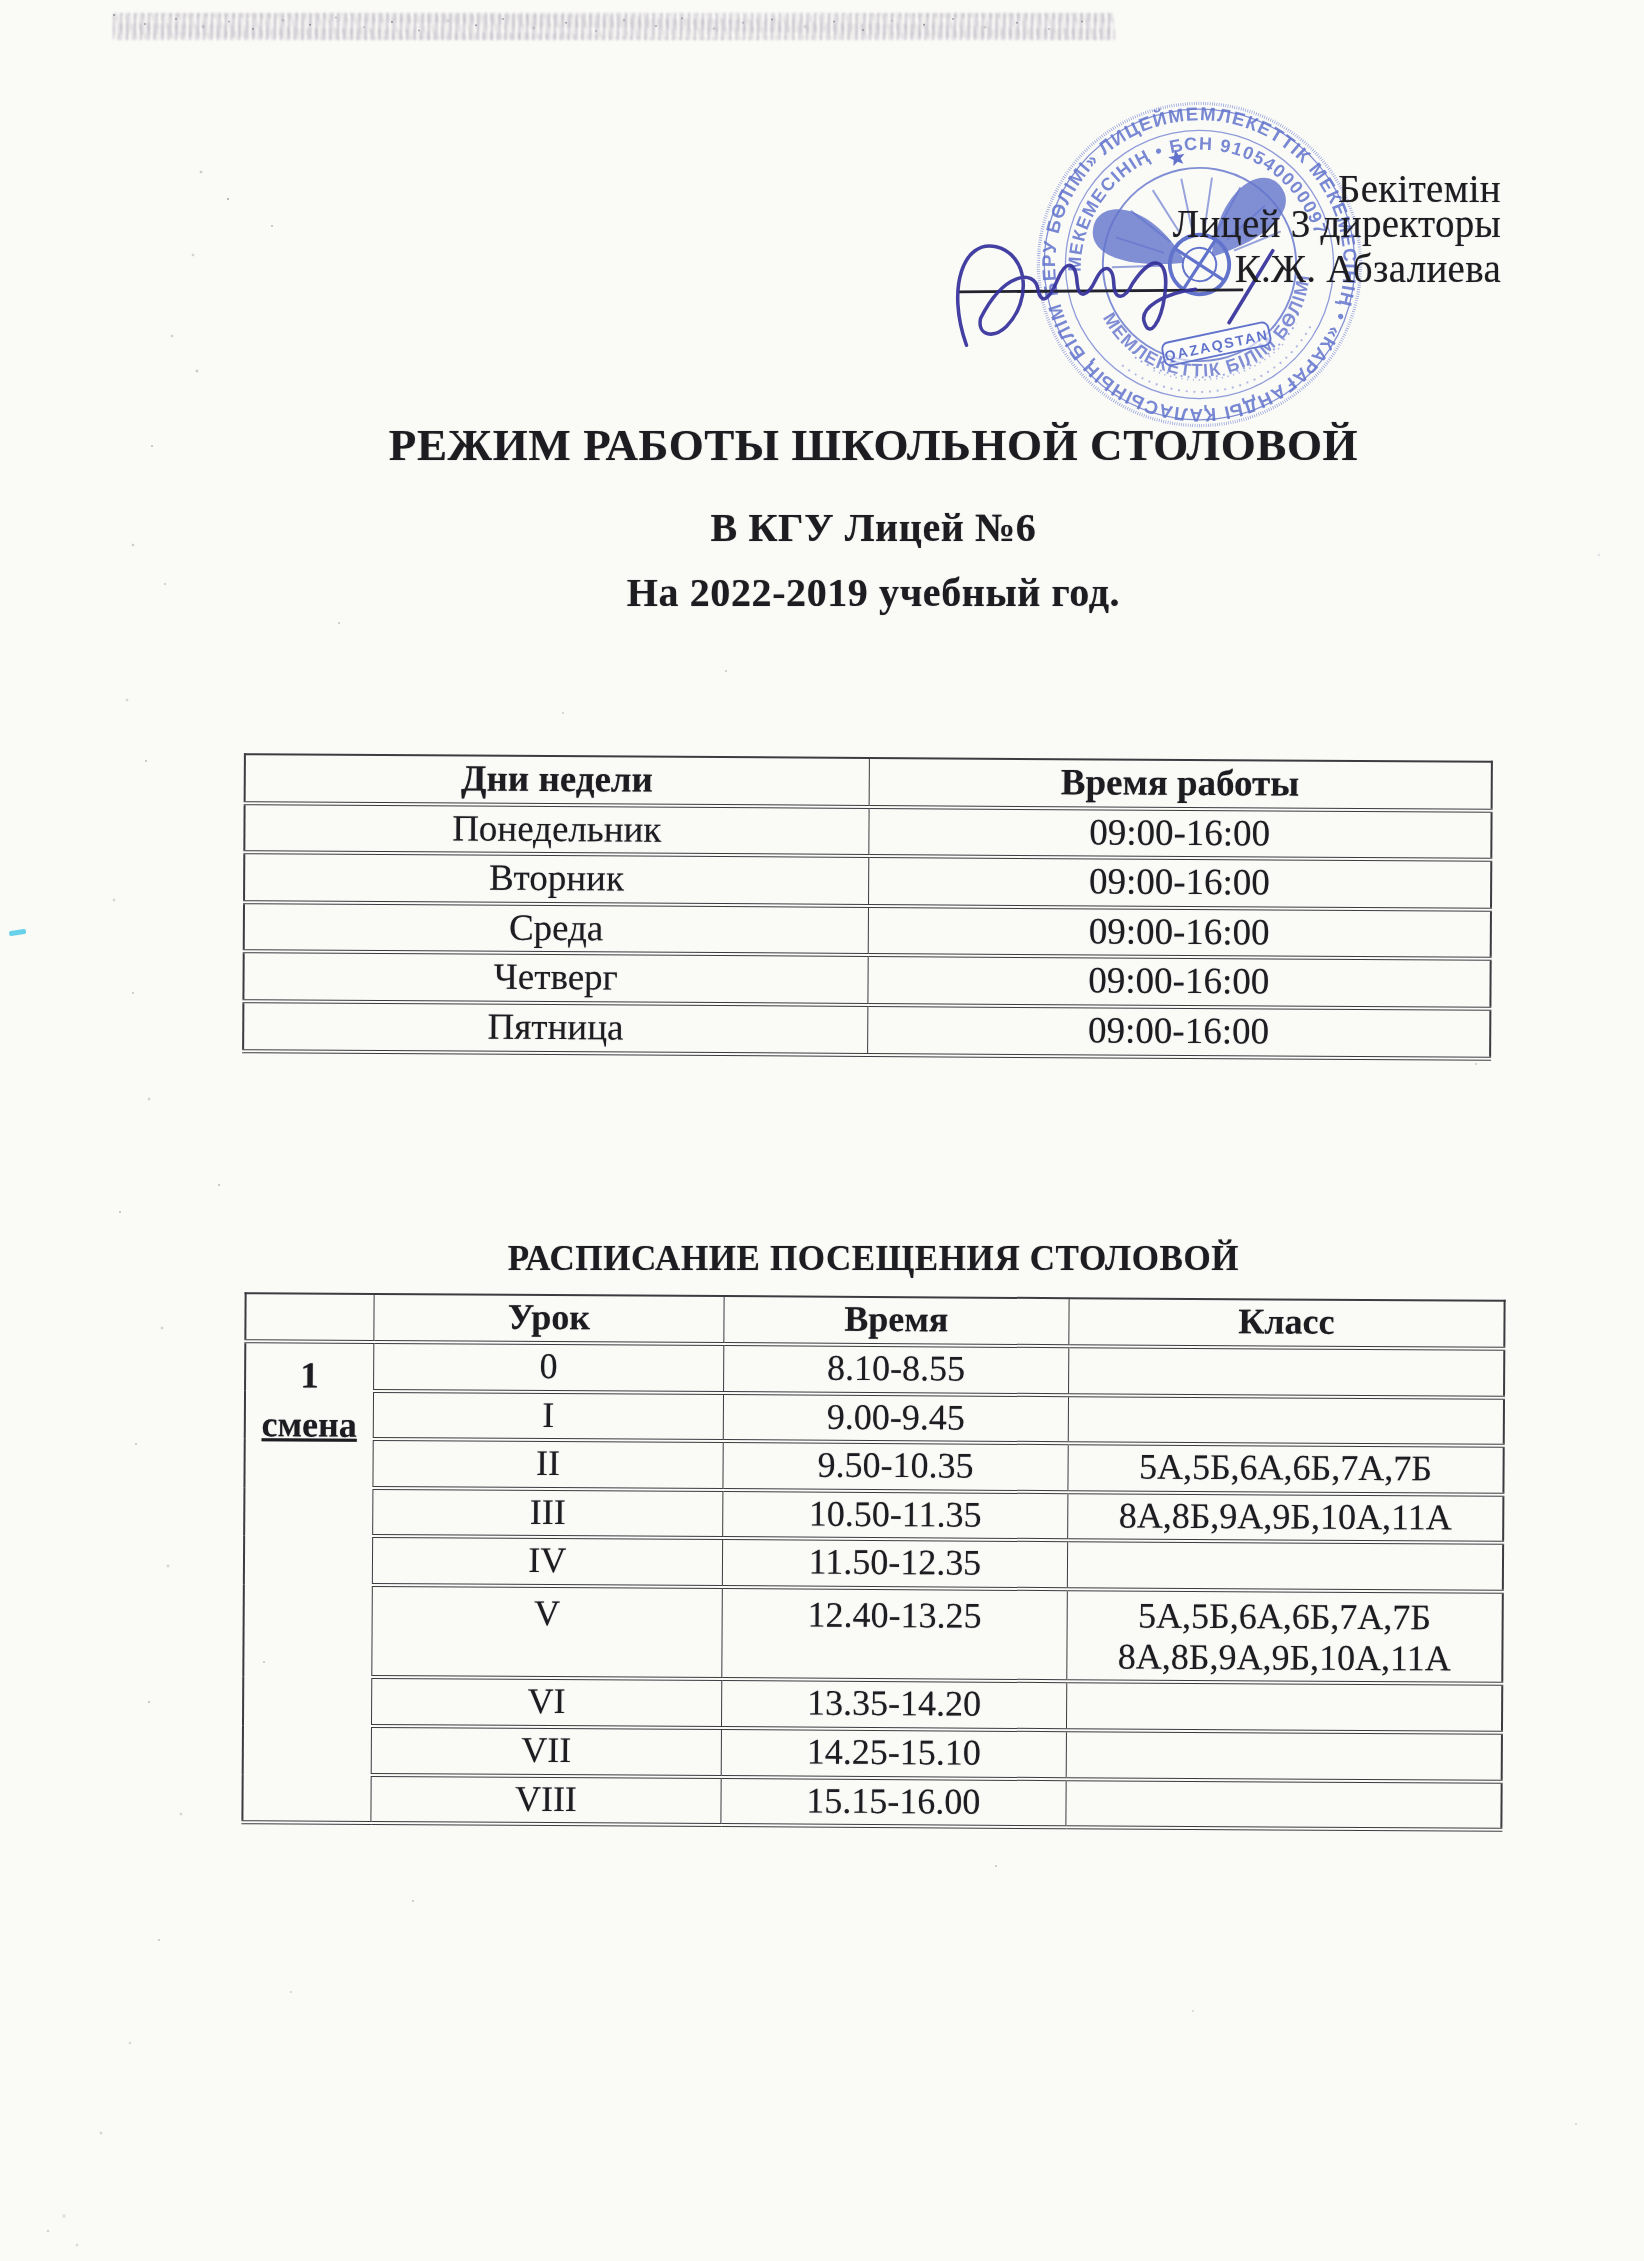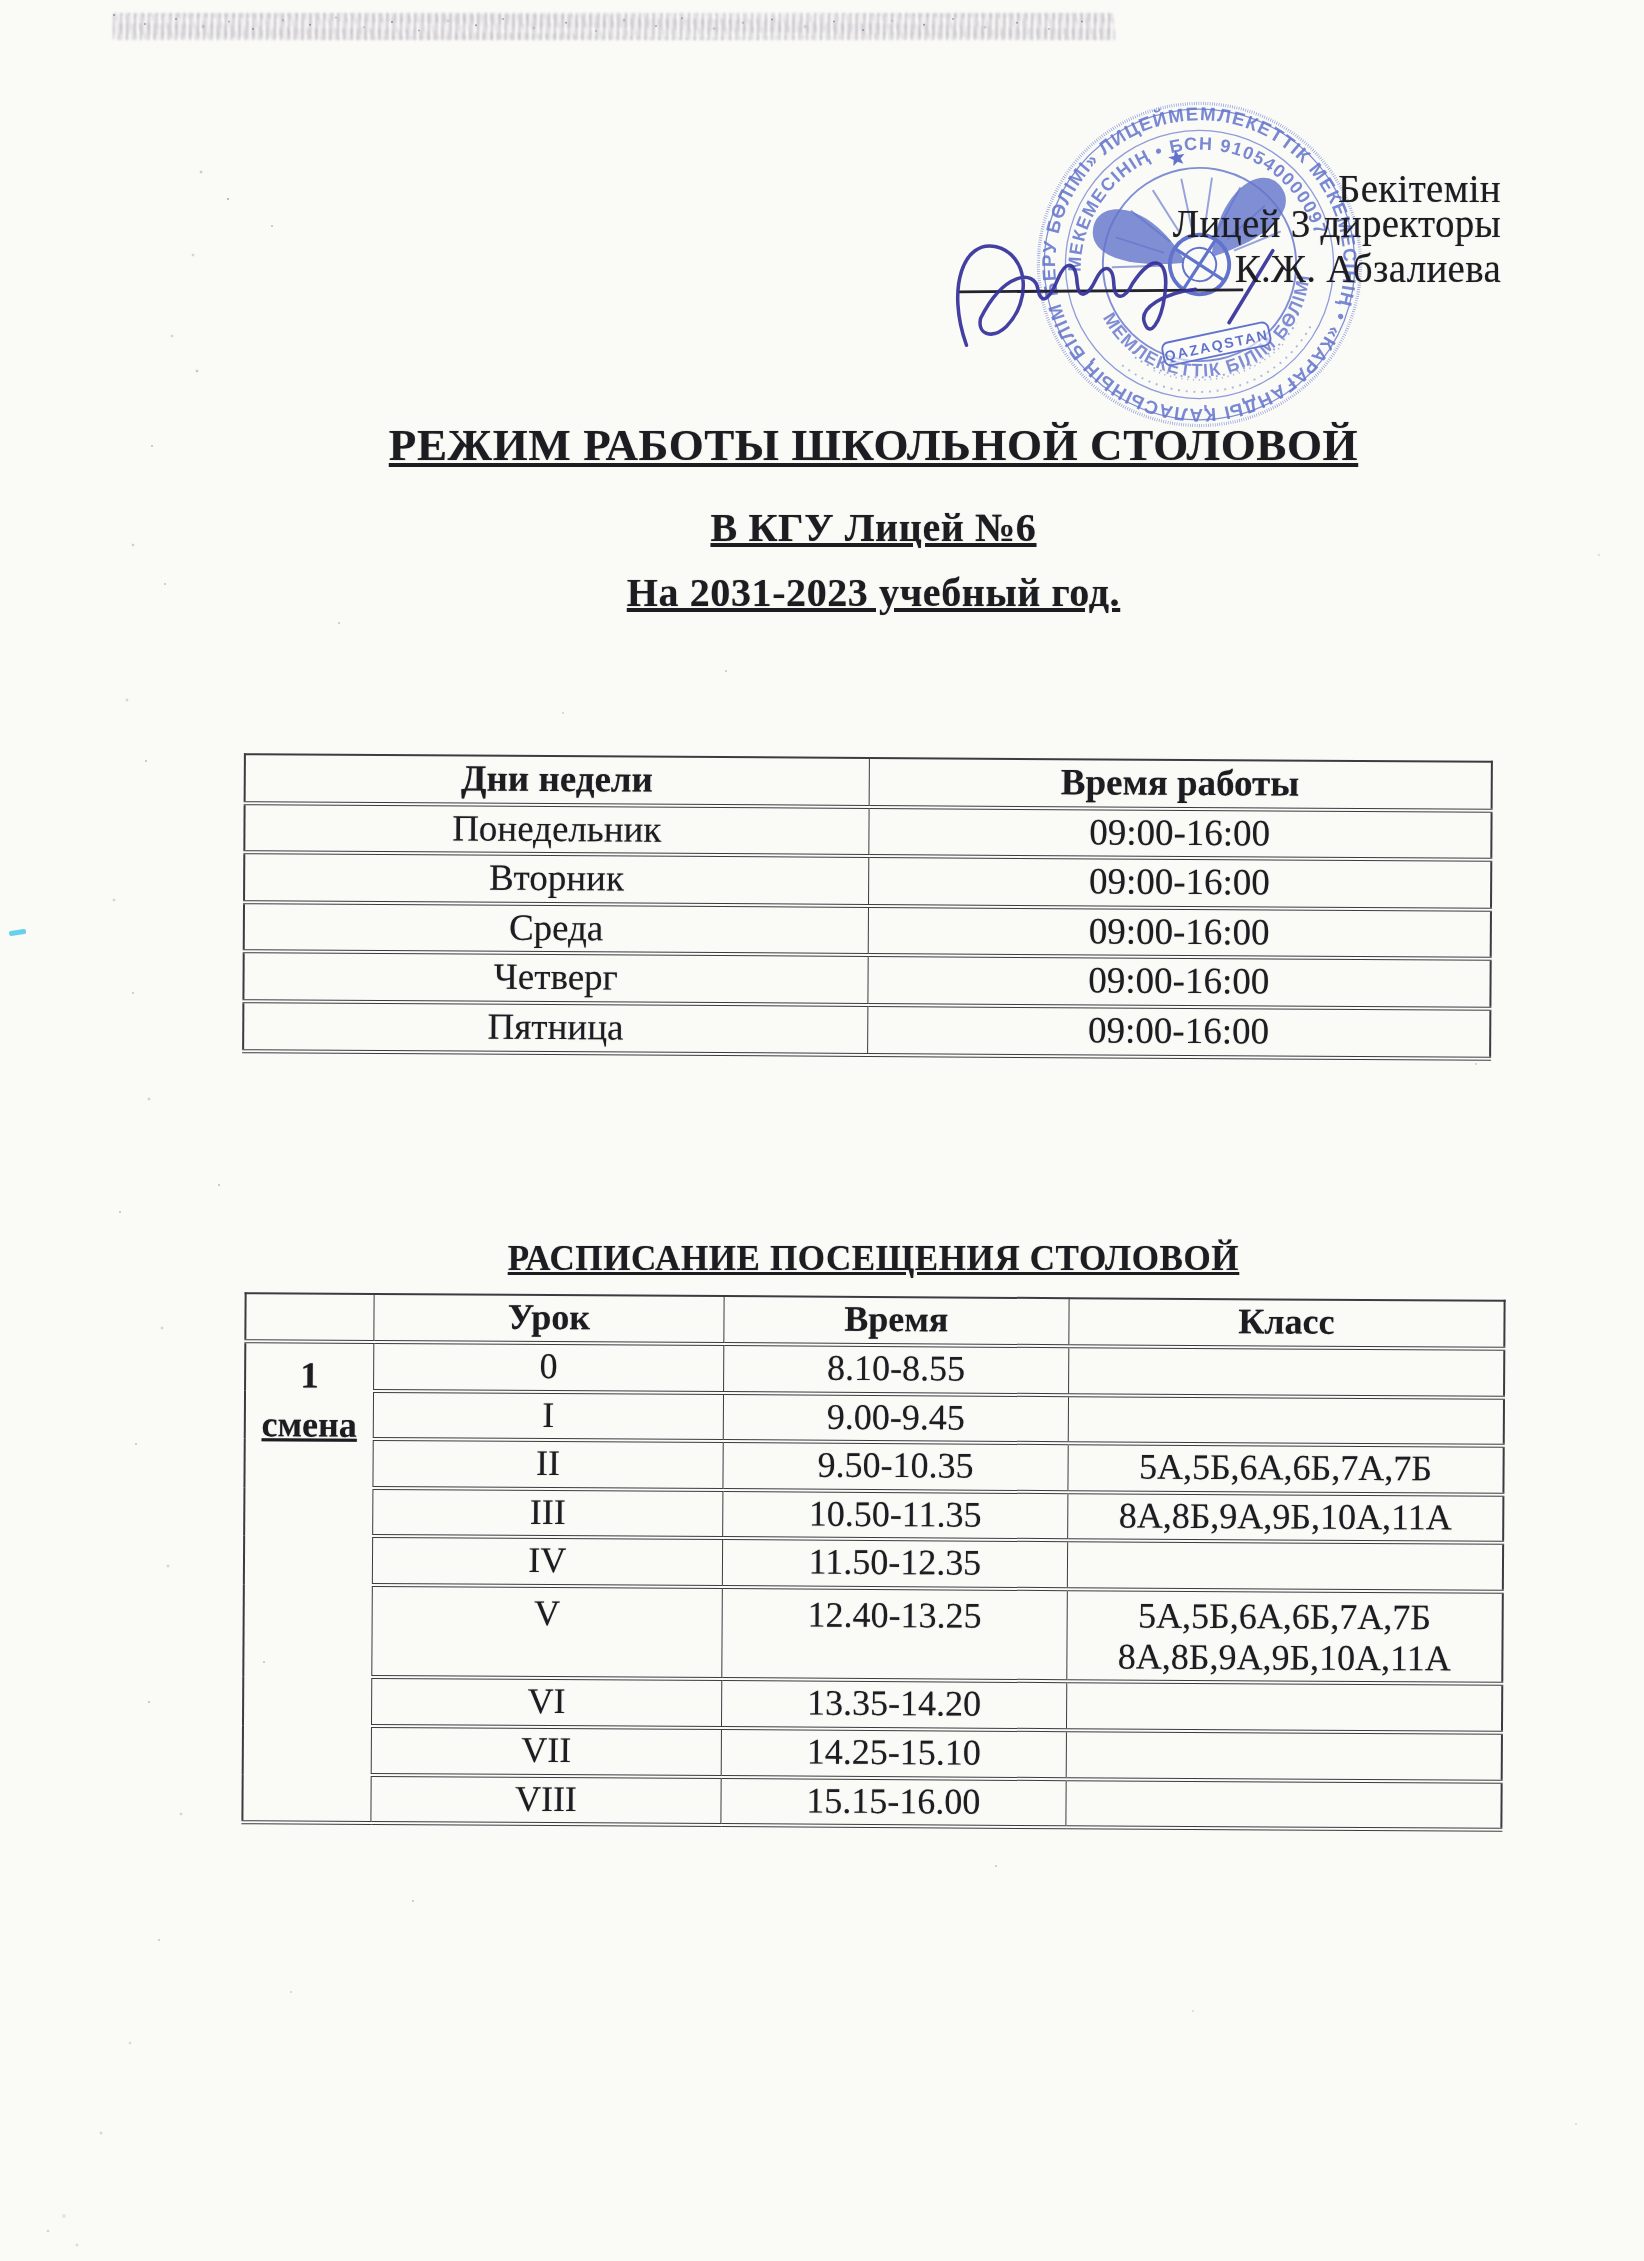--- a/index.html
+++ b/index.html
@@ -53,21 +53,21 @@
     background:var(--cyan-mark);opacity:.85;transform:rotate(-8deg);}
   
   .approval-line{position:absolute;right:143px;white-space:nowrap;font-size:39px;letter-spacing:0.3px;
     text-shadow:0 0 0.9px rgba(35,35,45,.5);}
   #approve1{top:166px;} #approve2{top:201px;} #approve3{top:246px;}
   #stamp-svg{position:absolute;left:1032px;top:97px;width:335px;height:335px;opacity:.82;filter:blur(0.3px);}
   #stamp-svg text{font-family:"Liberation Sans","DejaVu Sans",sans-serif;font-weight:bold;fill:var(--stamp-blue);}
   #signature-svg{position:absolute;left:915px;top:213px;width:399px;height:213px;filter:blur(0.2px);}
   
   .heading{position:absolute;left:103px;width:1541px;text-align:center;font-weight:bold;white-space:nowrap;
-    text-shadow:0 0 1px rgba(35,35,45,.55);letter-spacing:0.6px;text-decoration:underline;}
+    text-shadow:0 0 1px rgba(35,35,45,.55);letter-spacing:0.6px;}
   #main-title{top:419px;font-size:45px;}
   #subtitle-org{top:504px;font-size:40px;}
   #subtitle-year{top:569px;font-size:40px;}
   #visit-title{top:1239px;font-size:35px;}
   
   table{position:absolute;border-collapse:collapse;table-layout:fixed;
     transform:rotate(.35deg);transform-origin:center;
     text-shadow:0 0 1px rgba(35,35,45,.5);}
   table,td,th{border-color:var(--table-border);}
   #t1{left:243px;top:757px;width:1249px;border:2.6px solid var(--table-border);}
@@ -144,21 +144,21 @@
     <path d="M 488 170 L 556 58"></path>
   </g>
 </svg>
 
 <div class="approval-line" id="approve1">Бекітемін</div>
 <div class="approval-line" id="approve2">Лицей 3 директоры</div>
 <div class="approval-line" id="approve3">К.Ж. Абзалиева</div>
 
 <div class="heading" id="main-title">РЕЖИМ РАБОТЫ ШКОЛЬНОЙ СТОЛОВОЙ</div>
 <div class="heading" id="subtitle-org">В КГУ Лицей №6</div>
-<div class="heading" id="subtitle-year">На 2031-2023 учебный год.</div>
+<div class="heading" id="subtitle-year">На 2022-2019 учебный год.</div>
 <div class="heading" id="visit-title">РАСПИСАНИЕ ПОСЕЩЕНИЯ СТОЛОВОЙ</div>
 
 <table id="t1">
   <colgroup>
       <col style="width:50.05%">
       <col style="width:49.95%">
     </colgroup>
   <thead>
     <tr>
       <th>Дни недели</th>

